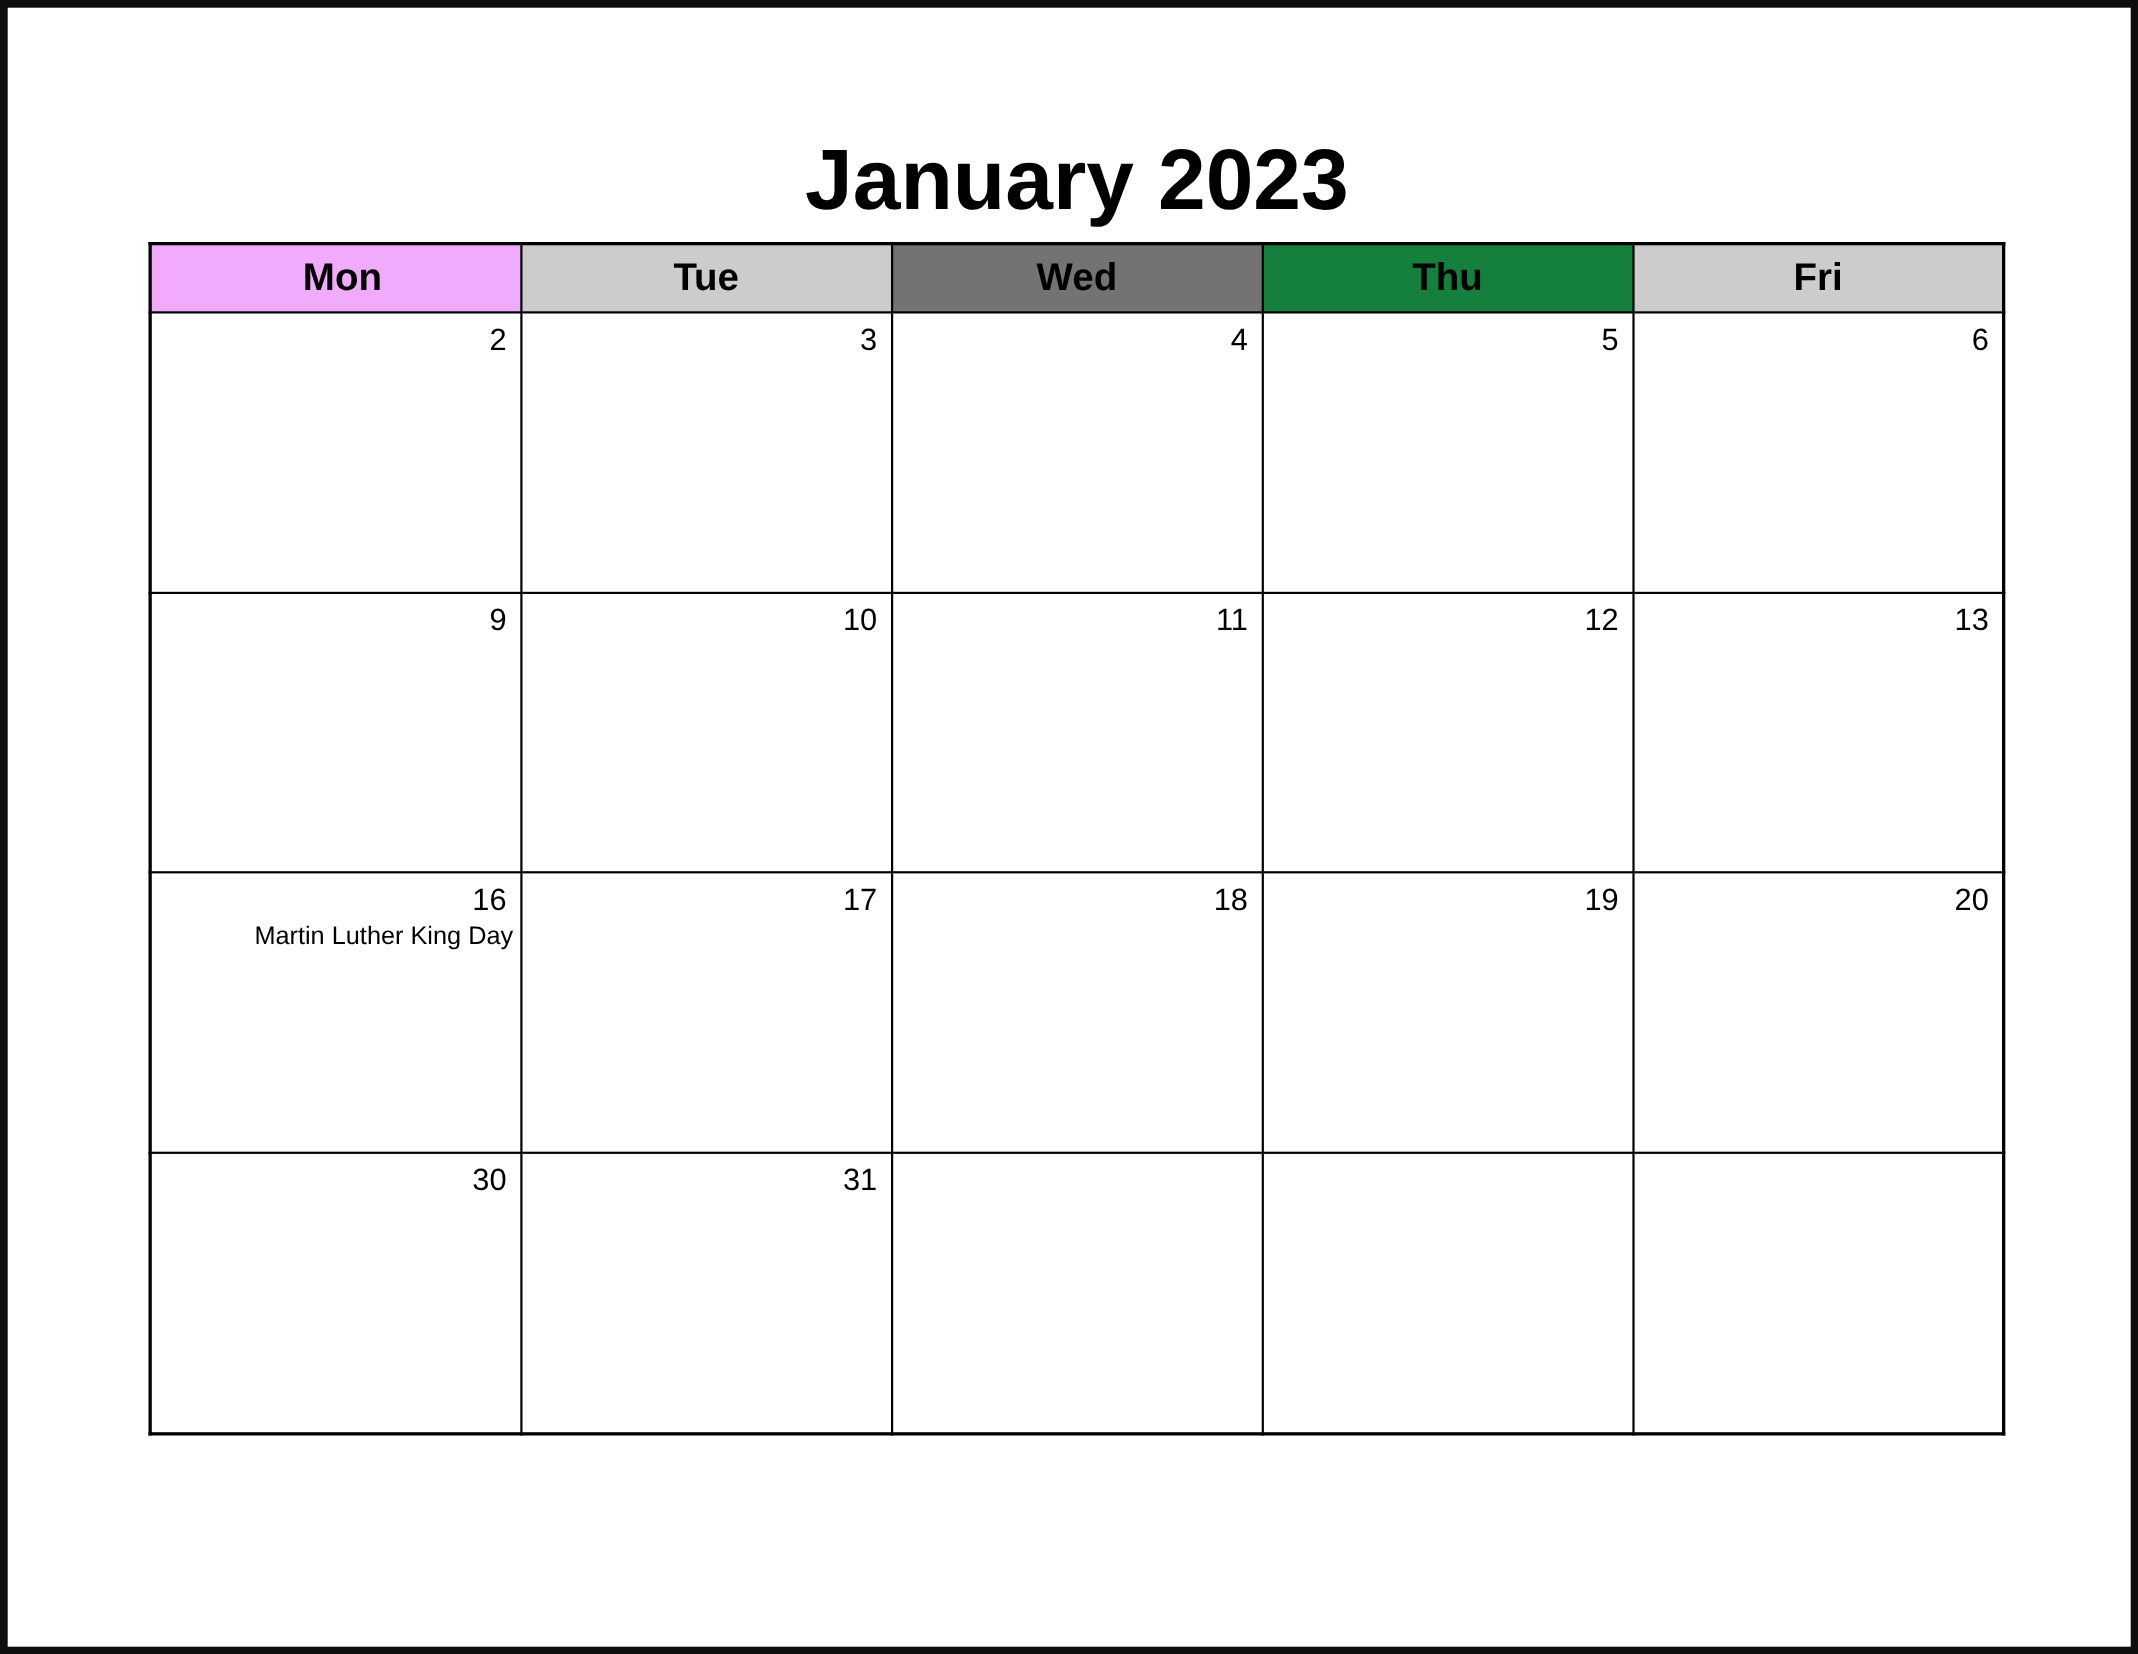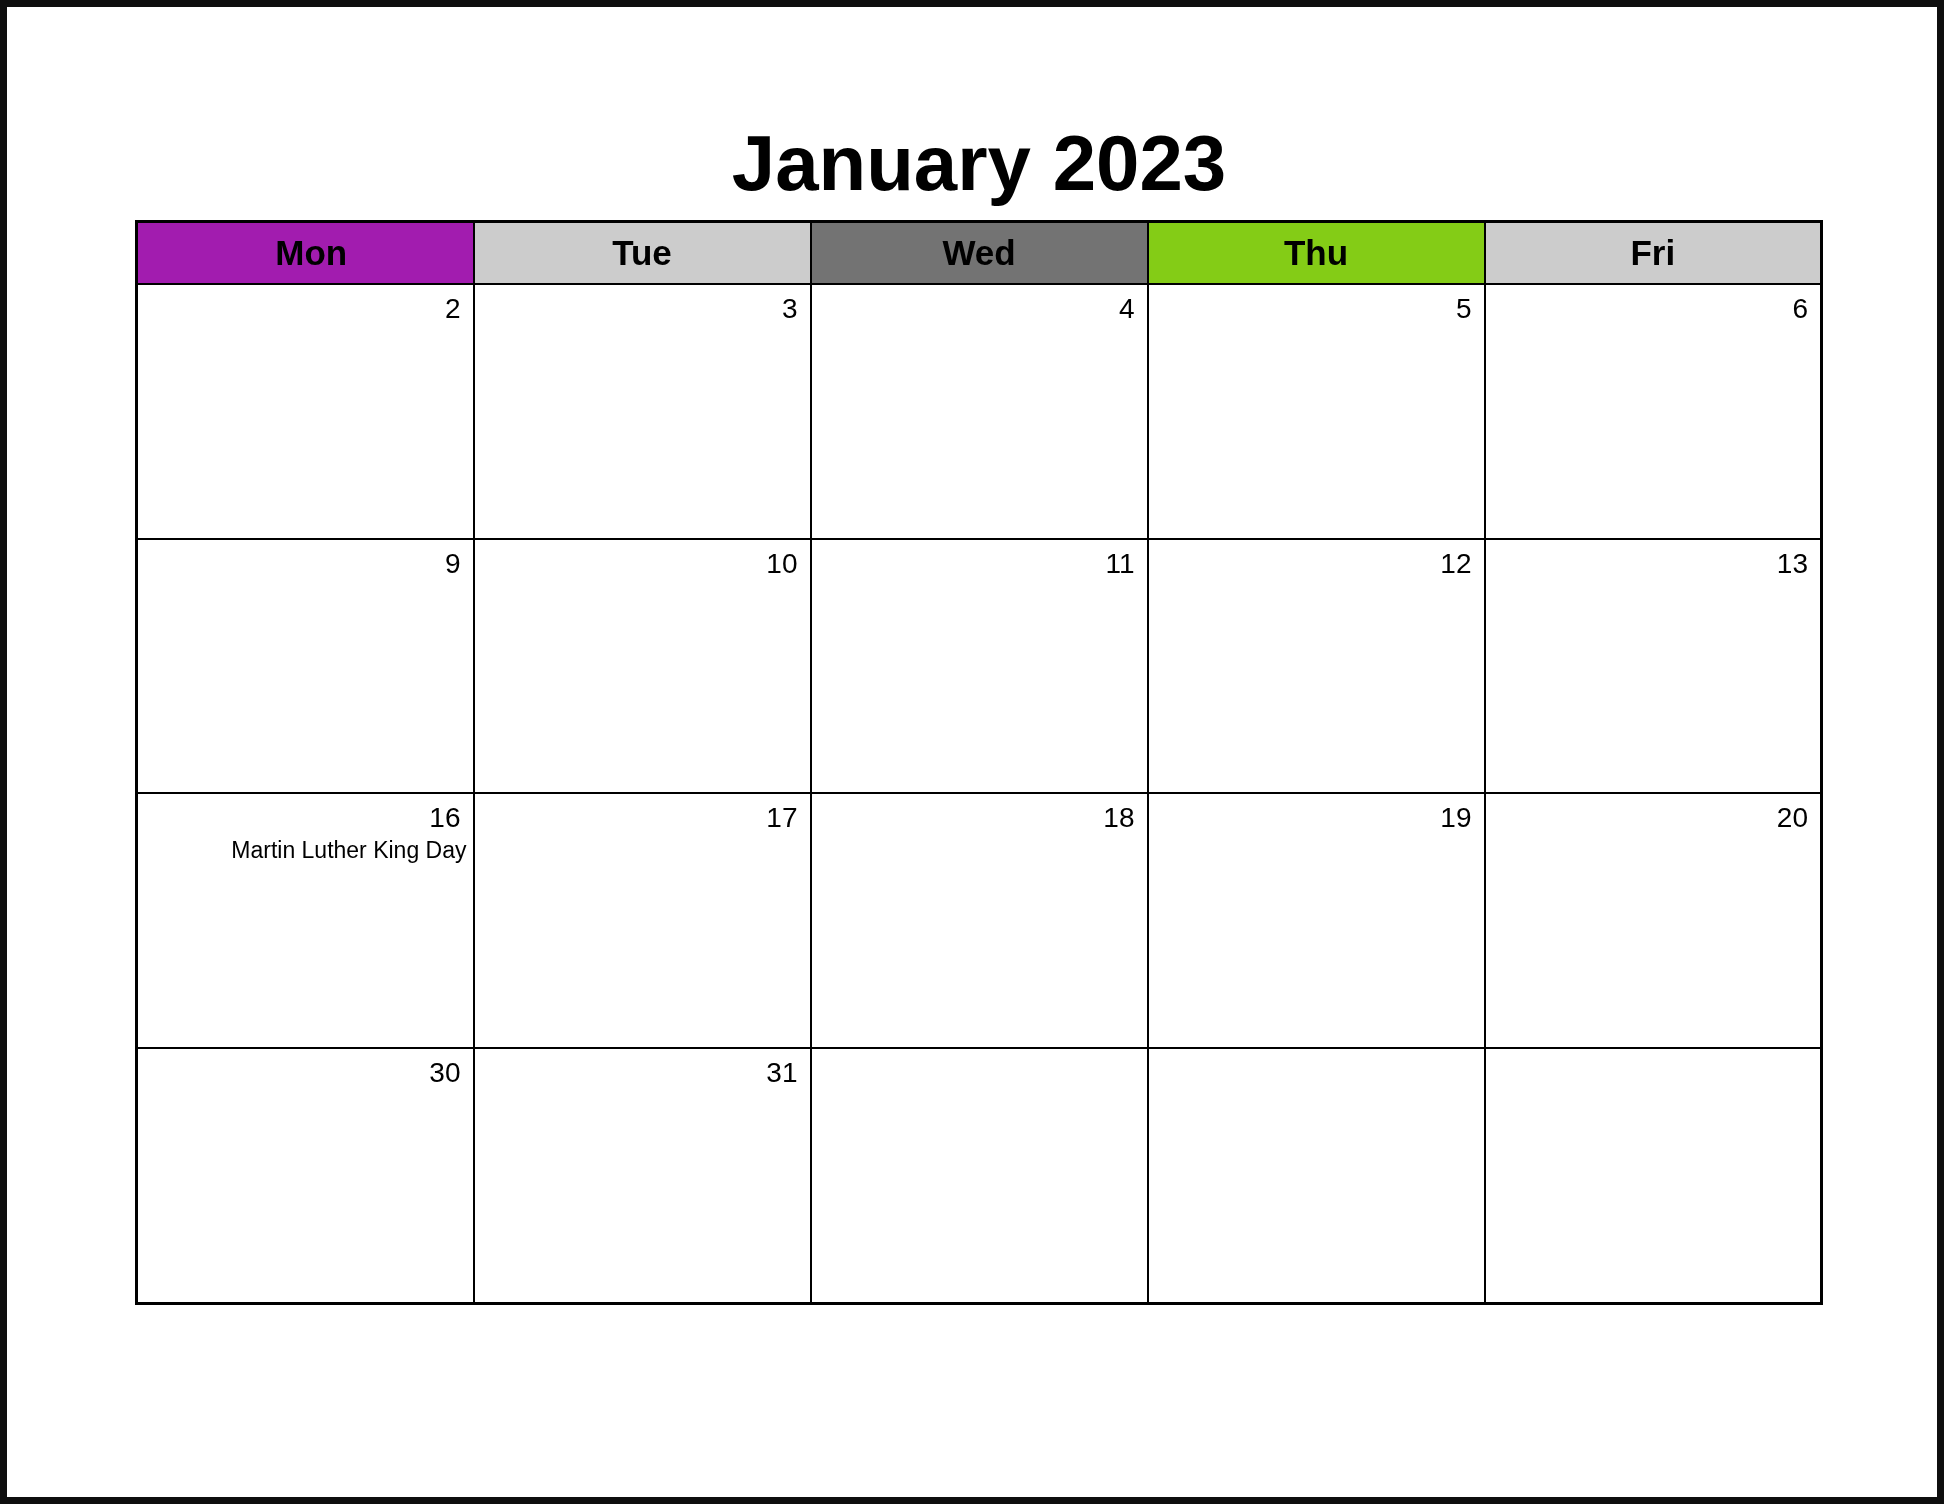--- a/index.html
+++ b/index.html
@@ -76,24 +76,24 @@
   }
 </style>
 </head>
 <body>
 
 <div class="page">
   <h1 class="title">January 2023</h1>
   <table class="cal">
     <thead>
       <tr>
-          <th style="background: #a21caf; padding-left: 12px;">Mon</th>
+          <th style="background: #f0abfc; padding-left: 12px;">Mon</th>
           <th style="background: rgb(204, 204, 204);">Tue</th>
           <th style="background: #737373;">Wed</th>
-          <th style="background: #84cc16;">Thu</th>
+          <th style="background: #15803d;">Thu</th>
           <th style="background: rgb(204, 204, 204);">Fri</th>
         </tr>
     </thead>
     <tbody>
         <tr>
           <td>
             <div class="daynum">2</div>
           </td>
           <td>
             <div class="daynum">3</div>

